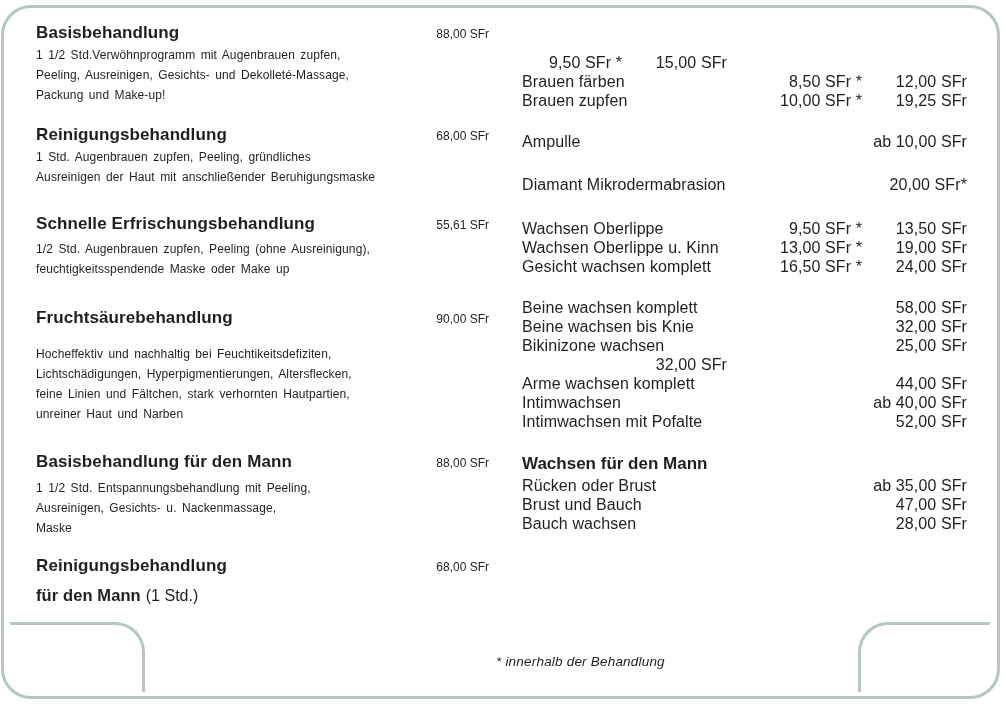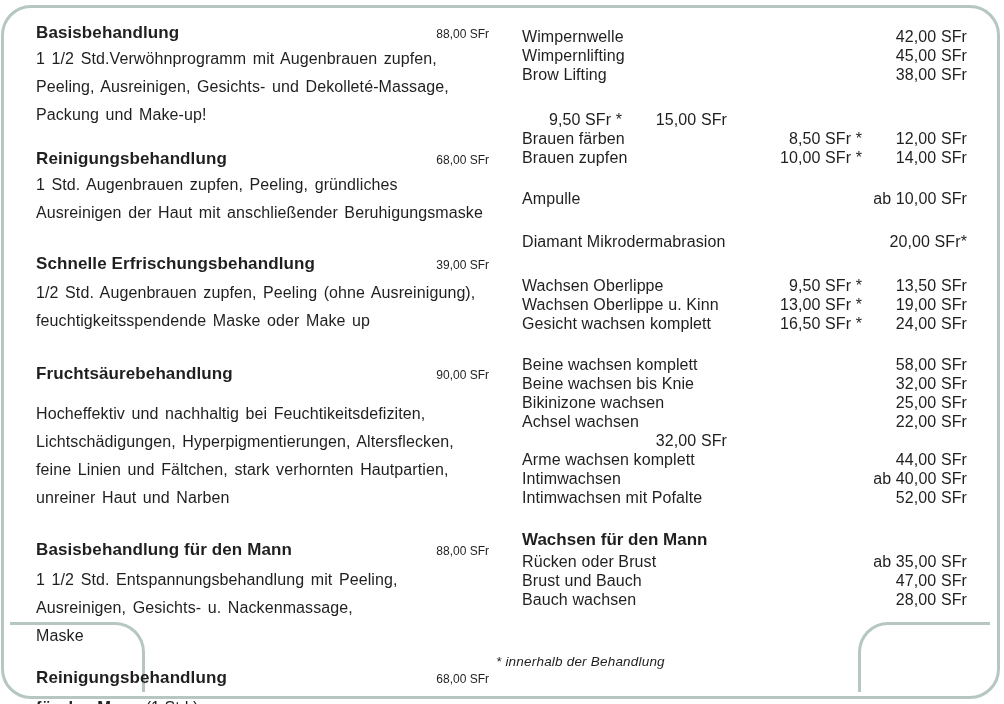--- a/index.html
+++ b/index.html
@@ -23,21 +23,21 @@
     position:absolute; left:858px; top:622px; width:132px; height:70px;
     border-top:3px solid var(--accent); border-left:3px solid var(--accent);
     border-top-left-radius:30px;
   }
   .col-left  { position:absolute; left:36px;  top:22px; width:453px; }
   .col-right { position:absolute; left:522px; top:27px; width:445px; }
   .trow { display:flex; justify-content:space-between; align-items:baseline; line-height:21px; }
   .ltitle { font-weight:bold; font-size:17px; letter-spacing:0.1px; }
   .lprice { font-size:12px; white-space:nowrap; }
   .desc {
-    font-size:16px; line-height:28px; white-space:pre-line;
+    font-size:12px; line-height:20px; white-space:pre-line;
     word-spacing:2px; letter-spacing:0.1px;
   }
   .subrow { line-height:19px; margin-top:8px; font-size:16px; }
   .subrest { margin-left:5px; }
   .rgroup .row {
     display:flex; align-items:baseline; line-height:19px; font-size:16px;
     letter-spacing:0.1px;
   }
   .row .name  { flex:1 1 auto; }
   .row .mid   { flex:0 0 100px; text-align:right; white-space:nowrap; }
@@ -73,21 +73,21 @@
         <span class="ltitle">Reinigungsbehandlung</span>
         <span class="lprice">68,00 SFr</span>
       </div>
       <div class="desc">1 Std. Augenbrauen zupfen, Peeling, gründliches
 Ausreinigen der Haut mit anschließender Beruhigungsmaske</div>
     </div>
 
     <div class="lgroup" style="margin-top:26px;">
       <div class="trow">
         <span class="ltitle">Schnelle Erfrischungsbehandlung</span>
-        <span class="lprice">39,00 SFr</span>
+        <span class="lprice">55,61 SFr</span>
       </div>
       <div class="desc" style="margin-top:3px;">1/2 Std. Augenbrauen zupfen, Peeling (ohne Ausreinigung),
 feuchtigkeitsspendende Maske oder Make up</div>
     </div>
 
     <div class="lgroup" style="margin-top:28px;">
       <div class="trow">
         <span class="ltitle">Fruchtsäurebehandlung</span>
         <span class="lprice">90,00 SFr</span>
       </div>
@@ -114,52 +114,35 @@
       </div>
       <div class="subrow">
         <span class="ltitle" style="font-size:16.5px;">für den Mann</span><span class="subrest">(1 Std.)</span>
       </div>
     </div>
 
   </div>
 
   <div class="col-right">
 
-    <div class="rgroup">
-      <div class="row">
-        <span class="name">Wimpernwelle</span>
-        <span class="mid"></span>
-        <span class="price">42,00 SFr</span>
-      </div>
-      <div class="row">
-        <span class="name">Wimpernlifting</span>
-        <span class="mid"></span>
-        <span class="price">45,00 SFr</span>
-      </div>
-      <div class="row">
-        <span class="name">Brow Lifting</span>
-        <span class="mid"></span>
-        <span class="price">38,00 SFr</span>
-      </div>
-    </div>
 
     <div class="rgroup" style="margin-top:26px;">
       <div class="row">
         <span class="mid">9,50 SFr *</span>
         <span class="price">15,00 SFr</span>
       </div>
       <div class="row">
         <span class="name">Brauen färben</span>
         <span class="mid">8,50 SFr *</span>
         <span class="price">12,00 SFr</span>
       </div>
       <div class="row">
         <span class="name">Brauen zupfen</span>
         <span class="mid">10,00 SFr *</span>
-        <span class="price">14,00 SFr</span>
+        <span class="price">19,25 SFr</span>
       </div>
     </div>
 
     <div class="rgroup" style="margin-top:22px;">
       <div class="row">
         <span class="name">Ampulle</span>
         <span class="mid"></span>
         <span class="price">ab 10,00 SFr</span>
       </div>
     </div>
@@ -200,25 +183,20 @@
         <span class="name">Beine wachsen bis Knie</span>
         <span class="mid"></span>
         <span class="price">32,00 SFr</span>
       </div>
       <div class="row">
         <span class="name">Bikinizone wachsen</span>
         <span class="mid"></span>
         <span class="price">25,00 SFr</span>
       </div>
       <div class="row">
-        <span class="name">Achsel wachsen</span>
-        <span class="mid"></span>
-        <span class="price">22,00 SFr</span>
-      </div>
-      <div class="row">
         <span class="mid"></span>
         <span class="price">32,00 SFr</span>
       </div>
       <div class="row">
         <span class="name">Arme wachsen komplett</span>
         <span class="mid"></span>
         <span class="price">44,00 SFr</span>
       </div>
       <div class="row">
         <span class="name">Intimwachsen</span>

